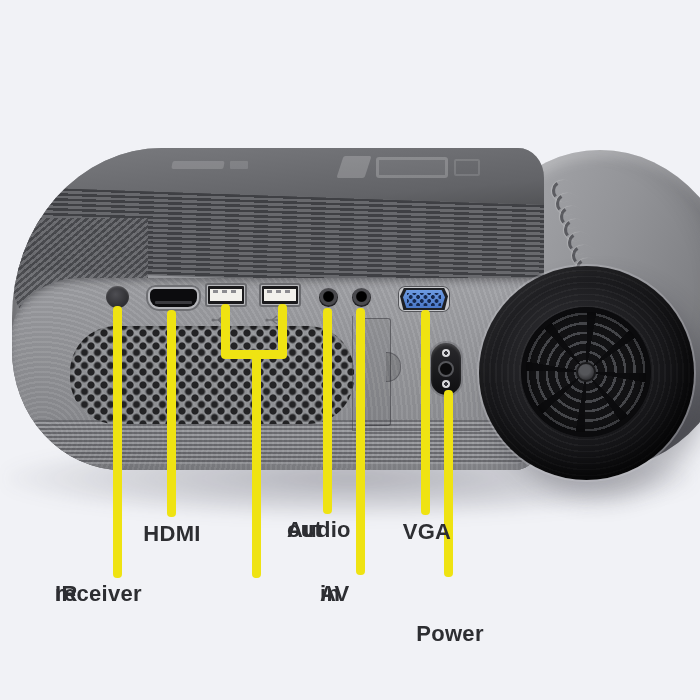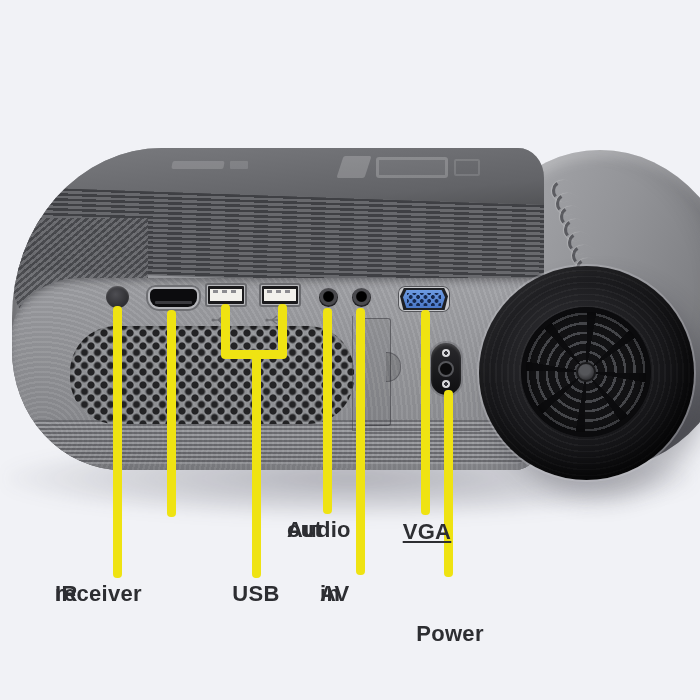--- a/index.html
+++ b/index.html
@@ -195,21 +195,21 @@
   
   .lab{
     font-weight:700;font-size:22px;line-height:27px;color:#2d2e32;
     text-align:center;letter-spacing:.3px;
   }
   .lab-ir{left:55px;top:580px;width:130px;}
   .lab-hdmi{left:131px;top:520px;width:82px;}
   .lab-usb{left:215px;top:580px;width:82px;}
   .lab-audio{left:287px;top:516px;width:82px;}
   .lab-av{left:320px;top:580px;width:82px;}
-  .lab-vga{left:386px;top:518px;width:82px;text-decoration:underline;}
+  .lab-vga{left:386px;top:518px;width:82px;}
   .lab-power{left:409px;top:580px;width:82px;margin-top:40px;}
 </style>
 </head>
 <body>
 
 <div id="stage">
 
   <div class="device-shadow"></div>
 
   <div class="barrel"></div>
@@ -293,21 +293,21 @@
   <div class="cline l-usbS"></div>
   <div class="cline l-audio"></div>
   <div class="cline l-av"></div>
   <div class="cline l-vga"></div>
   <div class="cline l-power"></div>
 
   <div class="lab lab-ir">
     <div>IR</div>
     <div>receiver</div>
   </div>
-  <div class="lab lab-usb">USB</div>
+  <div class="lab lab-hdmi">HDMI</div>
   <div class="lab lab-audio">
     <div>Audio</div>
     <div>out</div>
   </div>
   <div class="lab lab-av">
     <div>AV</div>
     <div>in</div>
   </div>
   <div class="lab lab-vga">VGA</div>
   <div class="lab lab-power">Power</div>

